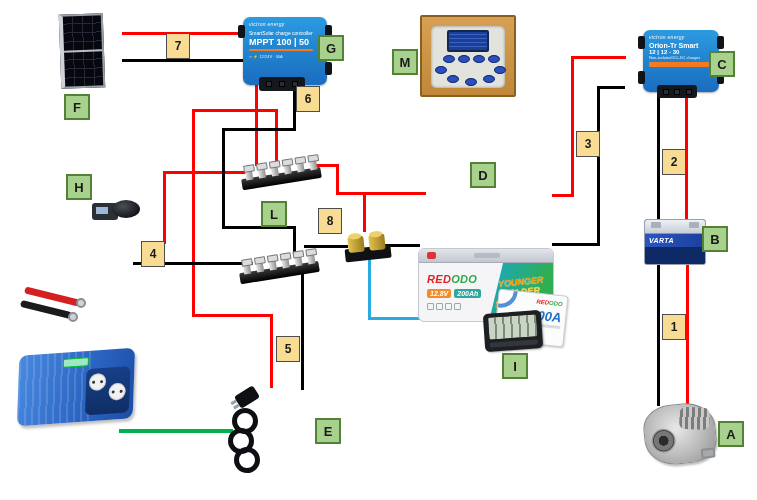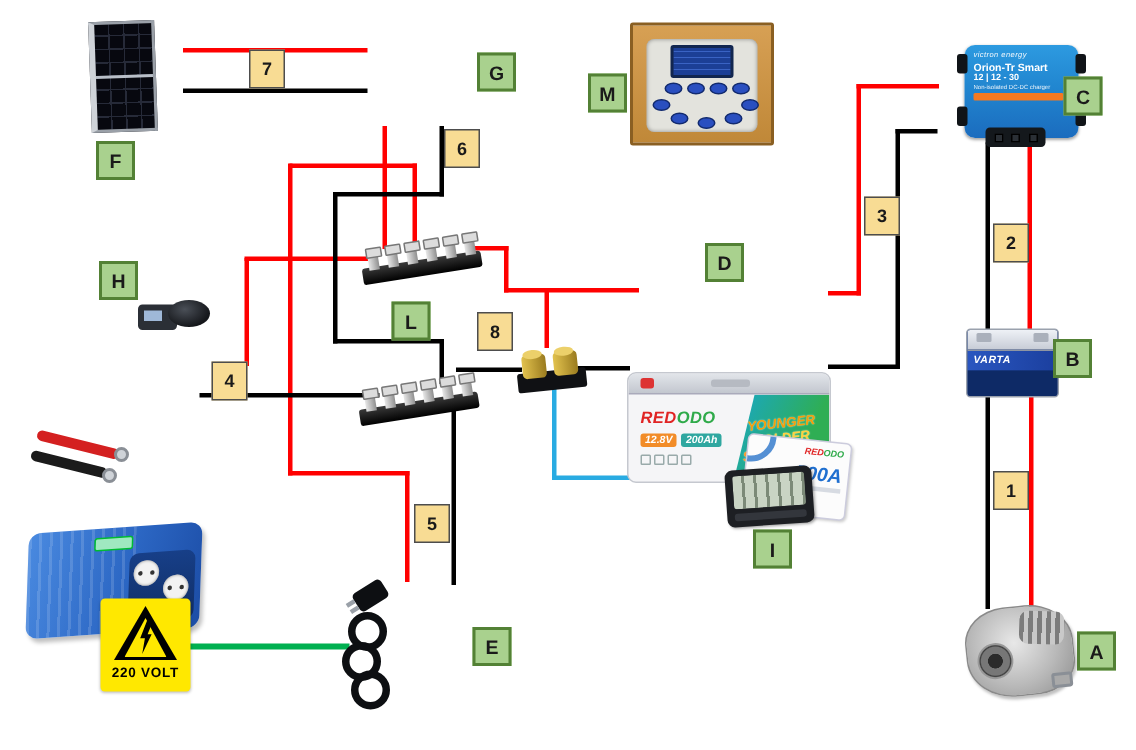--- a/index.html
+++ b/index.html
@@ -172,20 +172,35 @@
       <div class="wire black" style="left: 301px; top: 270px; width: 3px; height: 120px;"></div>
       <div class="wire blue" style="left: 368px; top: 258px; width: 3px; height: 62px;"></div>
       <div class="wire blue" style="left: 368px; top: 317px; width: 120px; height: 3px;"></div>
       <div class="wire green" style="left: 119px; top: 429px; width: 114px; height: 4px;"></div>
     </div>
 
   <div class="comp solar" style="left:60px;top:14px;">
     <div class="mid"></div>
   </div>
 
+  <div class="comp vbox" style="left:243px;top:17px;width:84px;height:68px;padding:4px 6px;">
+    <div class="vtab" style="left:-5px;top:8px;"></div>
+    <div class="vtab" style="right:-5px;top:8px;"></div>
+    <div class="vtab" style="right:-5px;bottom:10px;"></div>
+    <div class="vbrand">victron energy</div>
+    <div class="tinytext" style="font-size:5px;margin-top:3px;">SmartSolar charge controller</div>
+    <div class="tinytext" style="font-size:9px;font-weight:bold;margin-top:1px;">MPPT 100 | 50</div>
+    <div class="vline-orange" style="width:64px;margin-top:2px;"></div>
+    <div class="tinytext" style="font-size:4px;margin-top:3px;opacity:.85;">⎓ ⚡ 12/24V · 50A</div>
+    <div class="vterm" style="left:16px;bottom:-6px;width:46px;height:14px;">
+        <i></i>
+        <i></i>
+        <i></i>
+      </div>
+  </div>
 
   <div class="comp cpanel" style="left:420px;top:15px;">
     <div class="bezel">
       <div class="lcd"></div>
       <div class="cbtn" style="left:12px;top:29px;"></div>
       <div class="cbtn" style="left:27px;top:29px;"></div>
       <div class="cbtn" style="left:42px;top:29px;"></div>
       <div class="cbtn" style="left:57px;top:29px;"></div>
       <div class="cbtn" style="left:4px;top:40px;"></div>
       <div class="cbtn" style="left:16px;top:49px;"></div>
@@ -317,27 +332,20 @@
     <div class="stud" style="left:57px;"></div>
       <div class="stud" style="left:70px;"></div>
   </div>
 
   <div class="comp shunt" style="left:344px;top:226px;">
     <div class="base"></div>
     <div class="pole" style="left:4px;"></div>
     <div class="pole" style="left:25px;"></div>
   </div>
 
-  <div class="comp sign" style="left:67px;top:399px;">
-    <div class="tri">
-      <div class="inner"></div>
-      <div class="bolt"></div>
-    </div>
-    <div class="txt">220 VOLT</div>
-  </div>
 
   <div id="label-layer">
       <div class="lbl lbl-letter" style="left: 64px; top: 94px;">F</div>
       <div class="lbl lbl-letter" style="left: 318px; top: 35px;">G</div>
       <div class="lbl lbl-letter" style="left: 392px; top: 49px;">M</div>
       <div class="lbl lbl-letter" style="left: 709px; top: 51px;">C</div>
       <div class="lbl lbl-letter" style="left: 702px; top: 226px;">B</div>
       <div class="lbl lbl-letter" style="left: 718px; top: 421px;">A</div>
       <div class="lbl lbl-letter" style="left: 470px; top: 162px;">D</div>
       <div class="lbl lbl-letter" style="left: 502px; top: 353px;">I</div>

